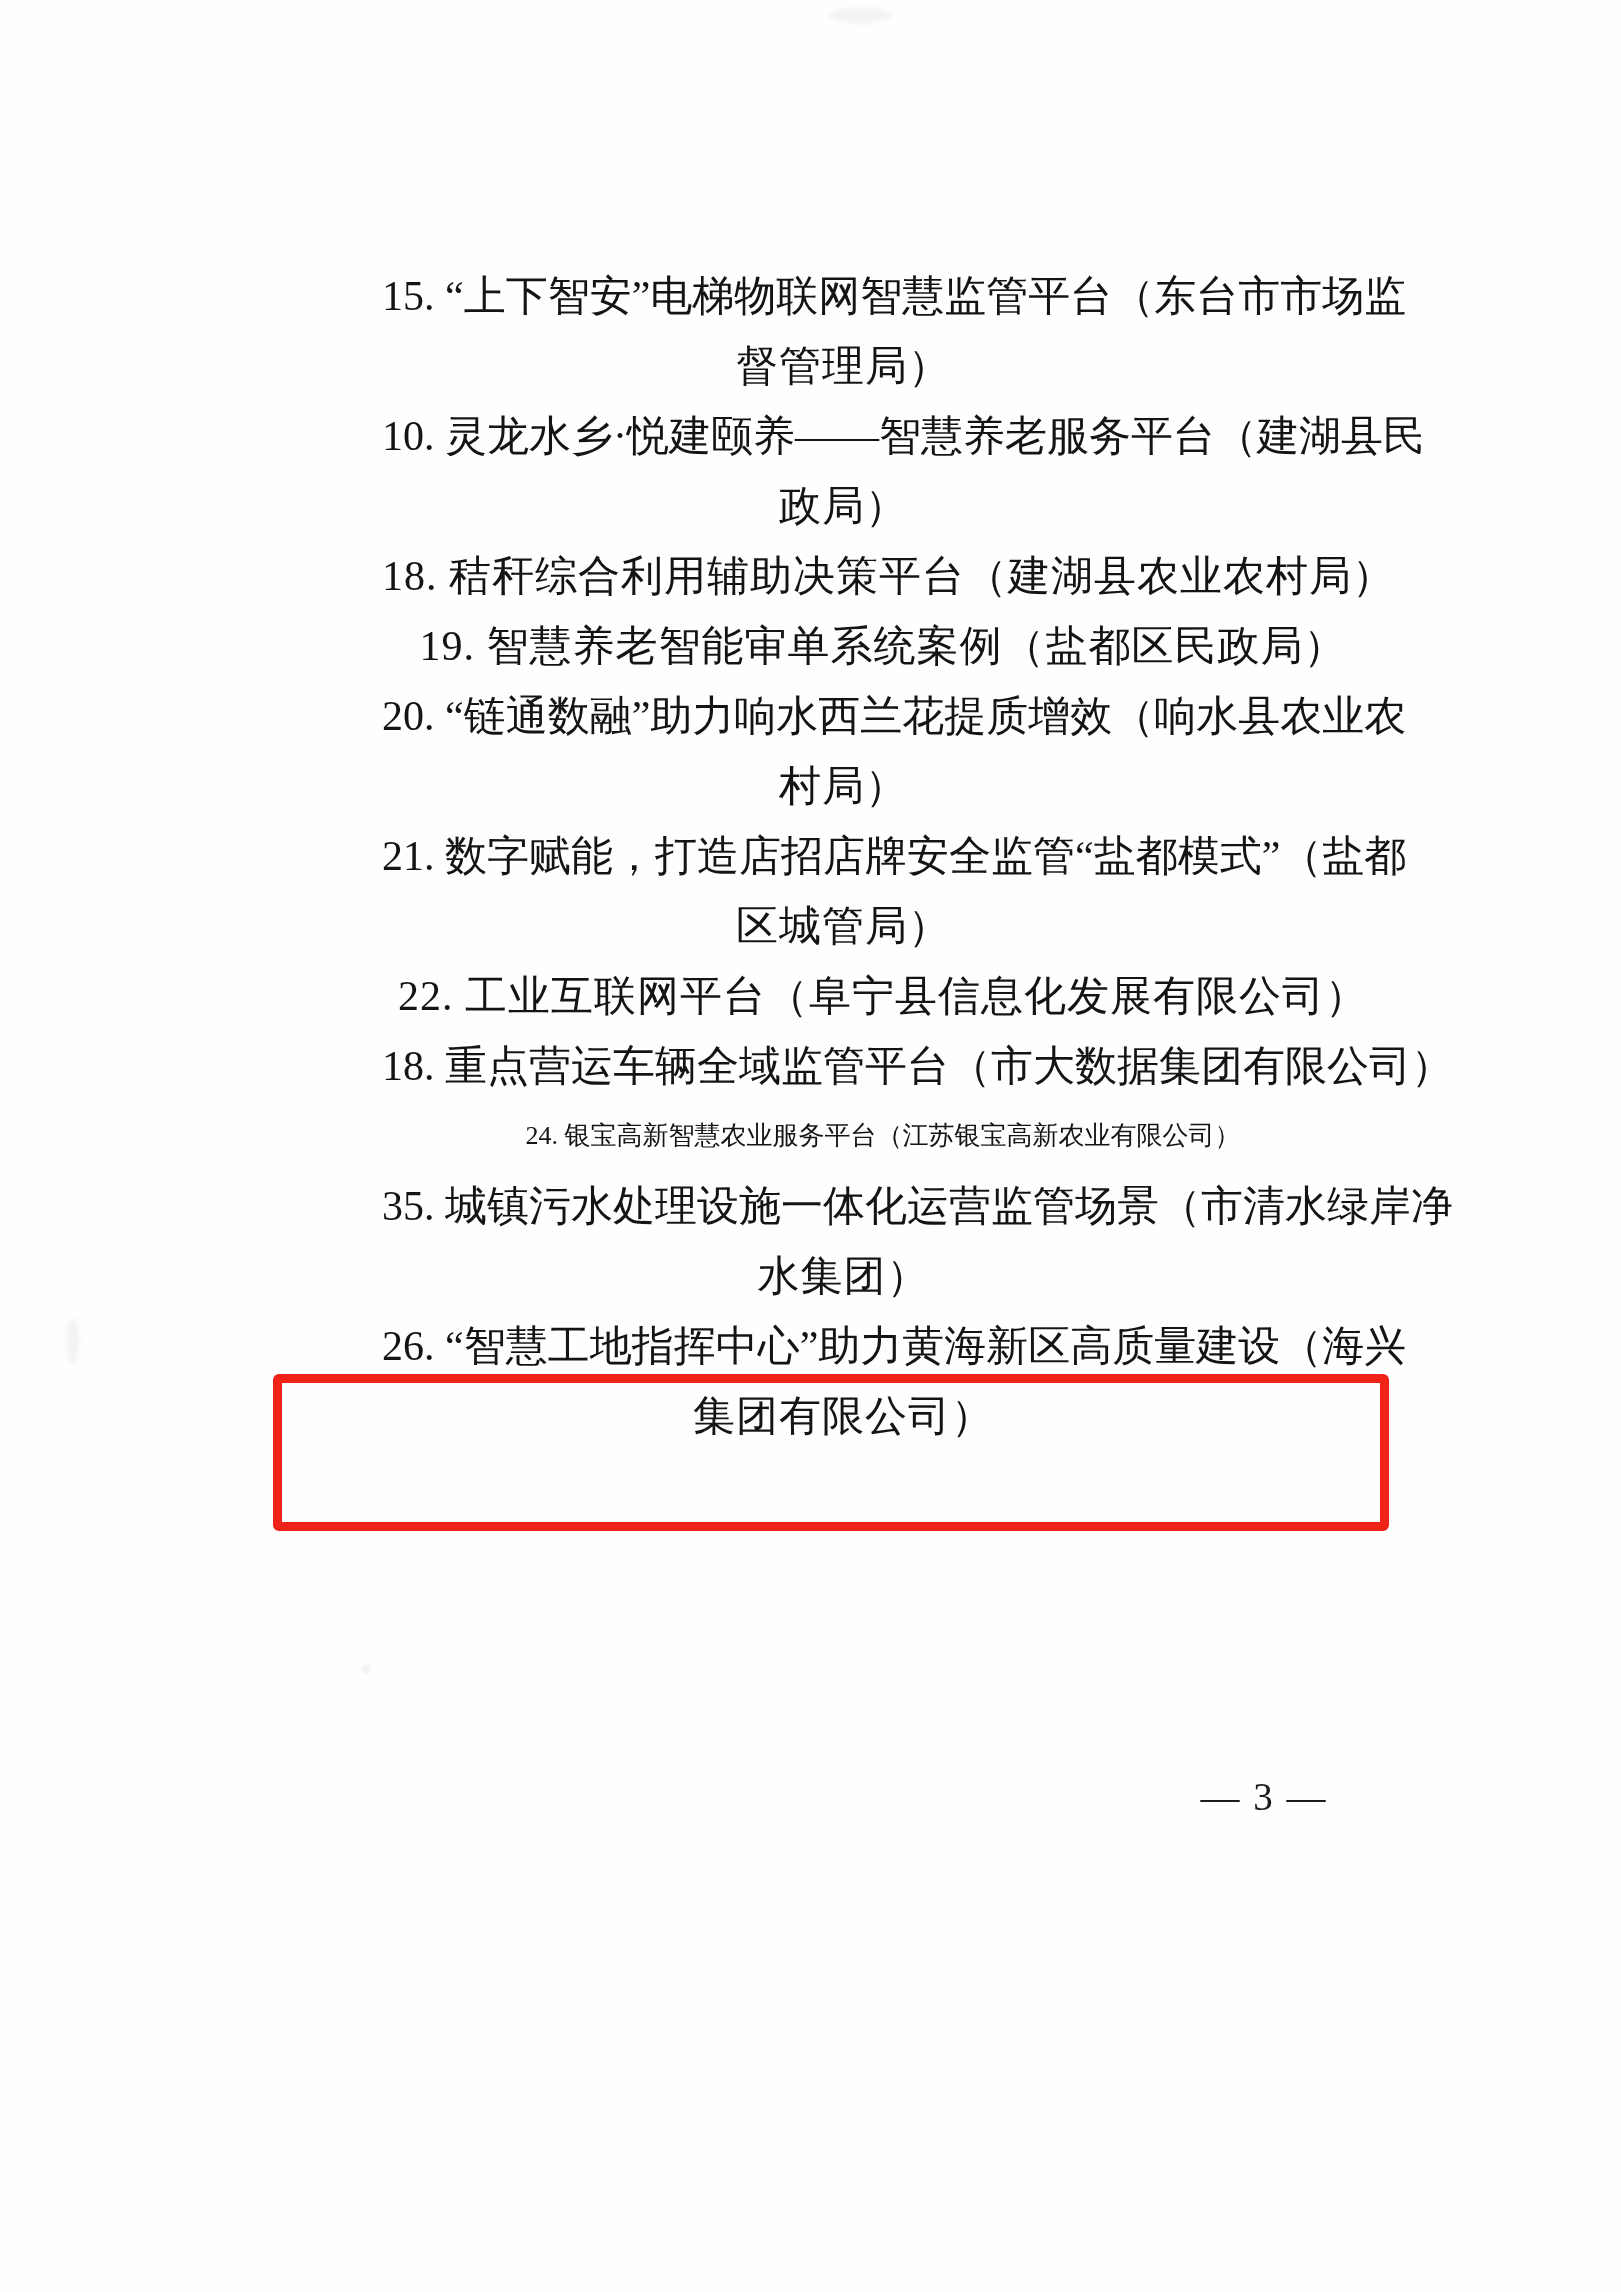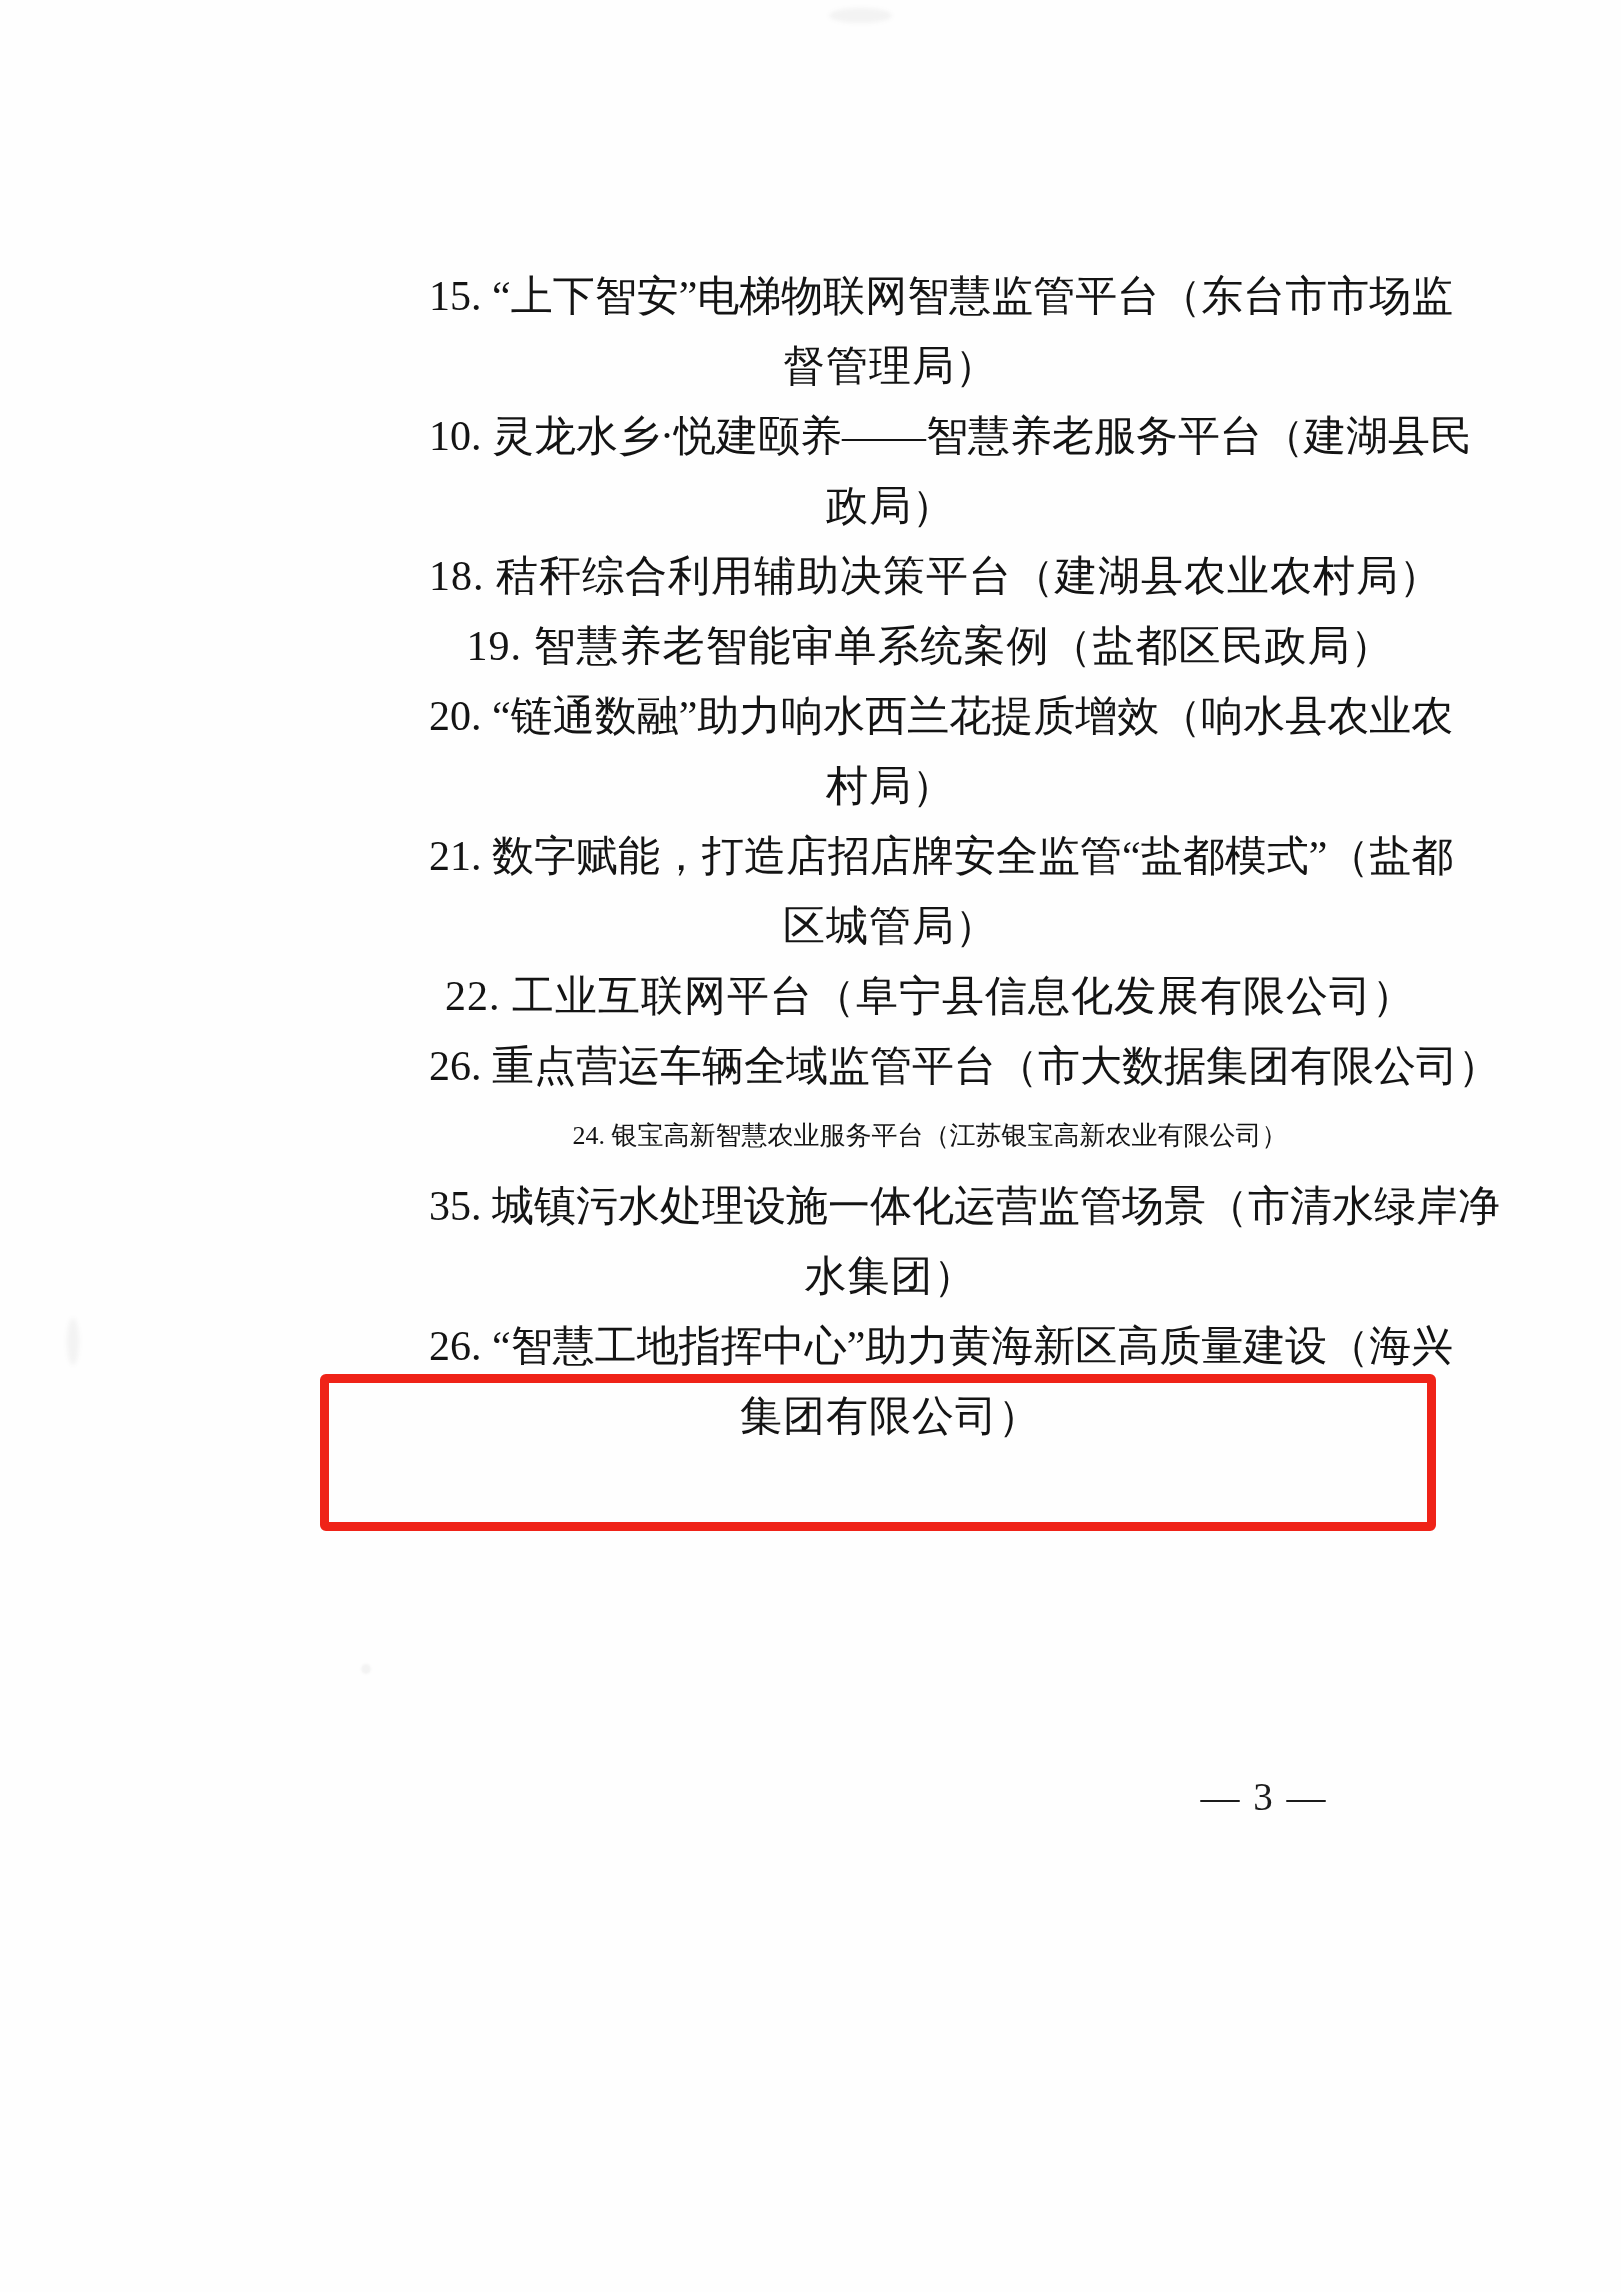--- a/index.html
+++ b/index.html
@@ -13,21 +13,20 @@
     background: #fefefe;
     font-family: "Liberation Serif", "DejaVu Serif", serif;
     color: #141414;
     overflow: hidden;
   }
   .content {
     position: absolute;
     left: 303px;
     top: 261px;
     width: 1081px;
-    margin-left: 47px;
   }
   .line {
     height: 70px;
     line-height: 70px;
     font-size: 42px;
     letter-spacing: 1px;
     white-space: nowrap;
     text-align: center;
   }
   .indent {
@@ -83,21 +82,21 @@
   <div class="line">督管理局）</div>
   <div class="line indent full">10. 灵龙水乡·悦建颐养——智慧养老服务平台（建湖县民</div>
   <div class="line">政局）</div>
   <div class="line indent">18. 秸秆综合利用辅助决策平台（建湖县农业农村局）</div>
   <div class="line indent">19. 智慧养老智能审单系统案例（盐都区民政局）</div>
   <div class="line indent full">20. “链通数融”助力响水西兰花提质增效（响水县农业农</div>
   <div class="line">村局）</div>
   <div class="line indent full">21. 数字赋能，打造店招店牌安全监管“盐都模式”（盐都</div>
   <div class="line">区城管局）</div>
   <div class="line indent">22. 工业互联网平台（阜宁县信息化发展有限公司）</div>
-  <div class="line indent ls0">26. 重点营运车辆全域监管平台（市大数据集团有限公司）</div>
+  <div class="line indent ls0">18. 重点营运车辆全域监管平台（市大数据集团有限公司）</div>
   <div class="line indent fit">24. 银宝高新智慧农业服务平台（江苏银宝高新农业有限公司）</div>
   <div class="line indent full">35. 城镇污水处理设施一体化运营监管场景（市清水绿岸净</div>
   <div class="line">水集团）</div>
   <div class="line indent full">26. “智慧工地指挥中心”助力黄海新区高质量建设（海兴</div>
   <div class="line">集团有限公司）</div>
 
   <div class="red-box"></div>
 </div>
 
 <div class="page-number">— 3 —</div>

